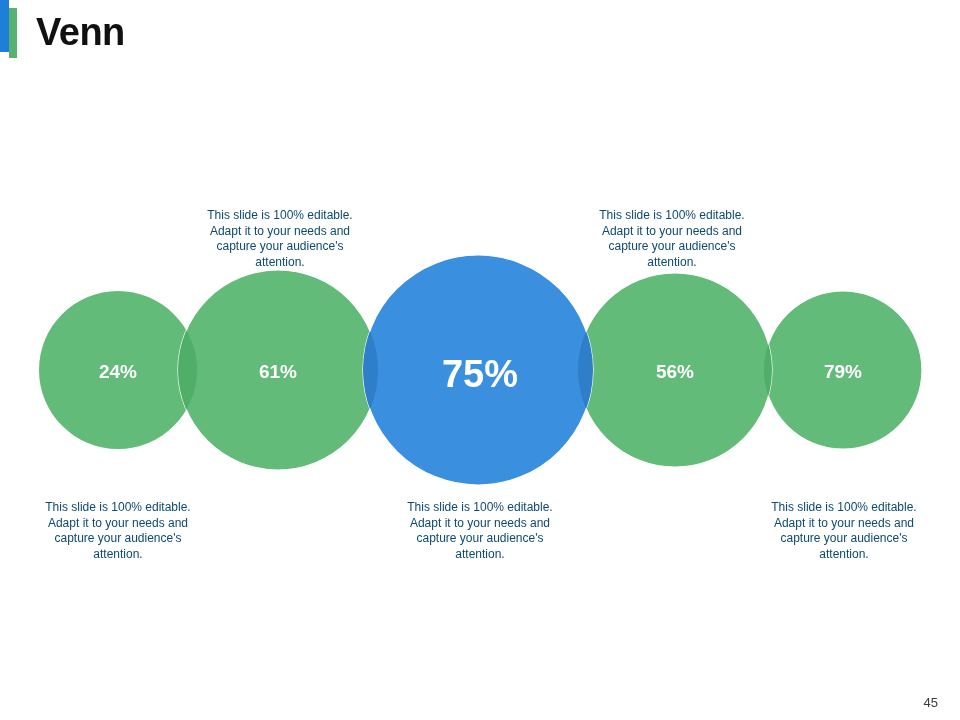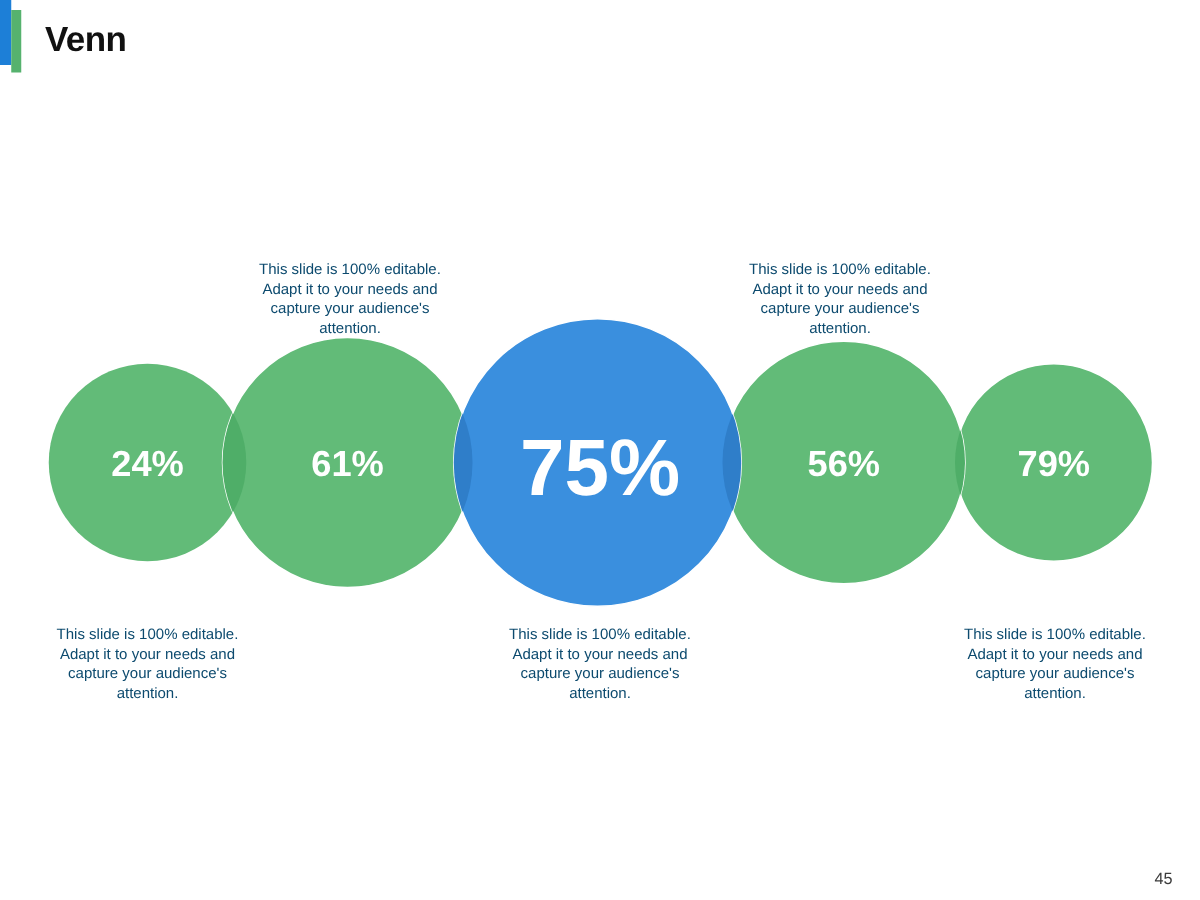--- a/index.html
+++ b/index.html
@@ -43,21 +43,21 @@
     left: 9px;
     top: 8px;
     width: 8px;
     height: 50px;
     background: #56b26e;
   }
   .page-title {
     position: absolute;
     left: 36px;
     top: 8px;
-    font-size: 28px;
+    font-size: 38px;
     font-weight: bold;
     color: #111111;
     letter-spacing: -0.5px;
     line-height: 48px;
   }
 
   
   .venn-stage {
     position: absolute;
     left: 0;
@@ -74,22 +74,22 @@
   
   .pct-label {
     position: absolute;
     color: #ffffff;
     text-align: center;
     font-weight: bold;
     transform: translate(-50%, -50%);
     white-space: nowrap;
     pointer-events: none;
   }
-  .pct-small { font-size: 29px; }
-  .pct-big   { font-size: 64px; }
+  .pct-small { font-size: 19px; }
+  .pct-big   { font-size: 38px; }
 
   
   .caption {
     position: absolute;
     font-size: 12px;
     line-height: 15.5px;
     color: #0c4a6e;
     text-align: center;
     white-space: pre-line;
   }

